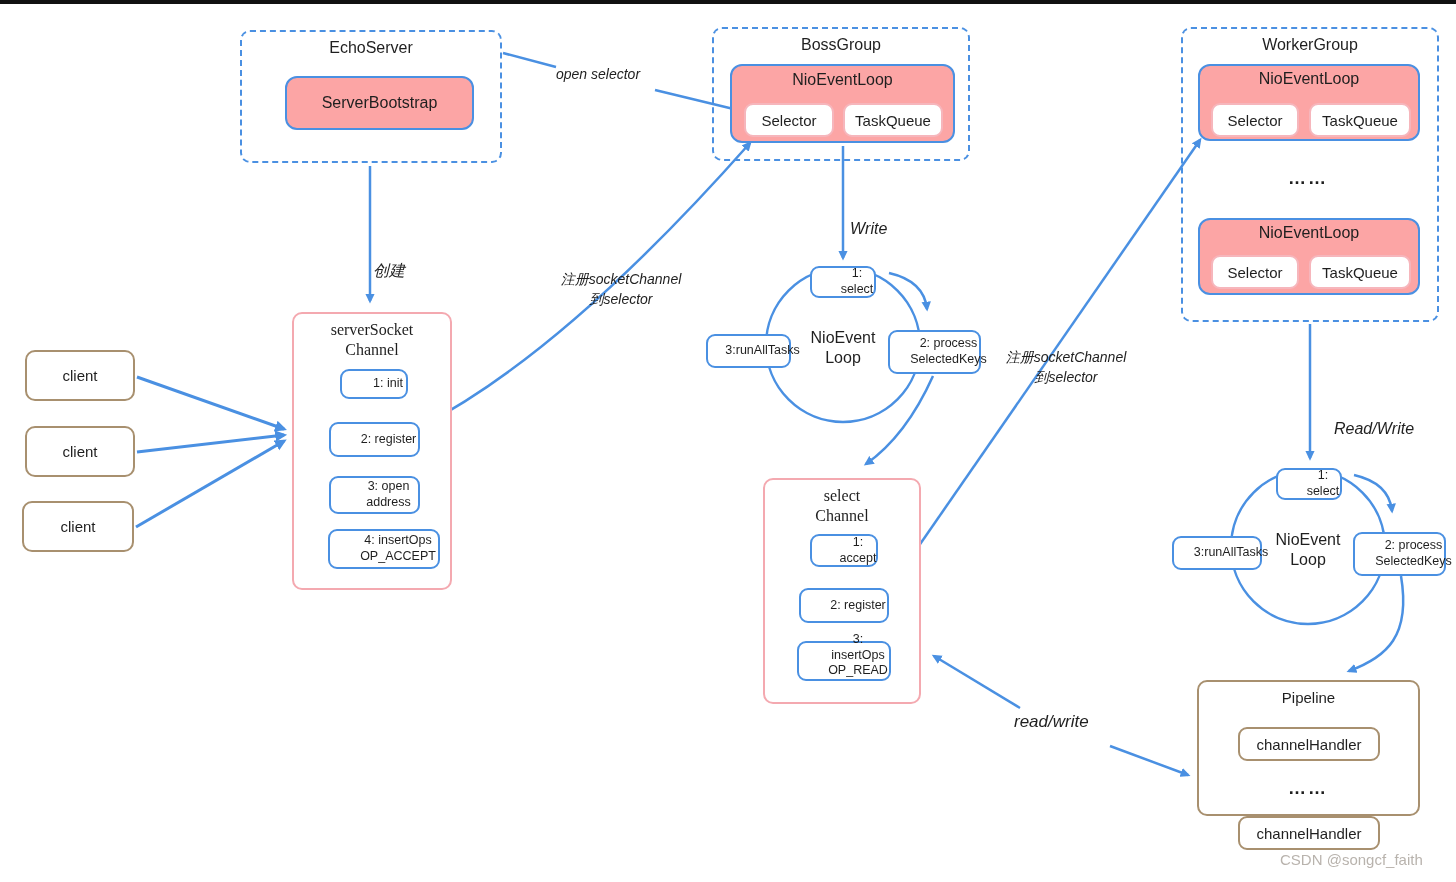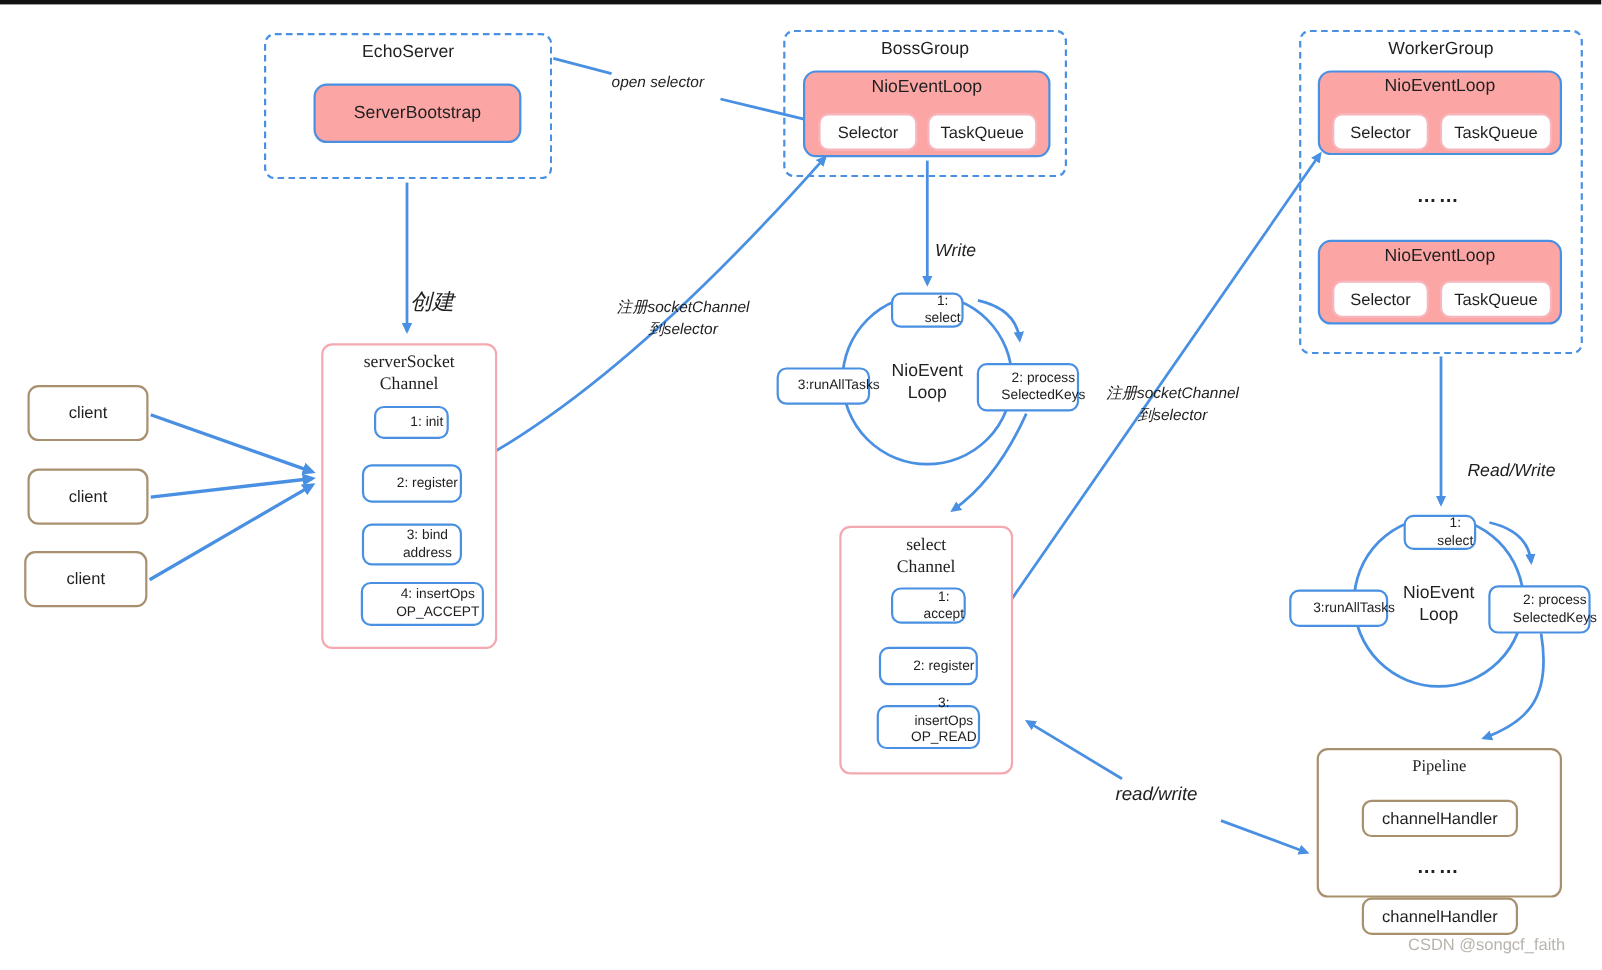--- a/index.html
+++ b/index.html
@@ -130,21 +130,21 @@
     <div class="boxtitle pre" style="top:6px;line-height:1.25;">serverSocket
 Channel</div>
   </div>
   <div class="abs step" style="left:340px;top:369px;width:68px;height:30px;">
     <span class="pre">1: init</span>
   </div>
   <div class="abs step" style="left:329px;top:422px;width:91px;height:35px;">
     <span class="pre">2: register</span>
   </div>
   <div class="abs step" style="left:329px;top:476px;width:91px;height:38px;">
-    <span class="pre">3: bind
+    <span class="pre">3: open
 address</span>
   </div>
   <div class="abs step" style="left:328px;top:529px;width:112px;height:40px;">
     <span class="pre">4: insertOps
 OP_ACCEPT</span>
   </div>
 
   <div class="abs cycle-center pre" style="left:783px;top:328px;width:120px;">NioEvent
 Loop</div>
   <div class="abs step" style="left:810px;top:266px;width:66px;height:32px;">
@@ -179,33 +179,33 @@
     <span>1: select</span>
   </div>
   <div class="abs step" style="left:1172px;top:536px;width:90px;height:34px;">
     <span>3:runAllTasks</span>
   </div>
   <div class="abs step" style="left:1353px;top:532px;width:93px;height:44px;">
     <span class="pre">2: process
 SelectedKeys</span>
   </div>
 
-  <div class="abs brownbox" style="left:1197px;top:680px;width:223px;height:136px;background:#fff;font-family:Liberation Serif, serif;">
+  <div class="abs brownbox" style="left:1197px;top:680px;width:223px;height:136px;background:#fff;">
     <div class="boxtitle" style="font-size:15px;">Pipeline</div>
   </div>
   <div class="abs brownbox flexc" style="left:1238px;top:727px;width:142px;height:34px;font-size:15px;border-radius:9px;">
     <span>channelHandler</span>
   </div>
   <div class="abs ellipsis" style="left:1248px;top:778px;width:120px;">……</div>
   <div class="abs brownbox flexc" style="left:1238px;top:816px;width:142px;height:34px;font-size:15px;border-radius:9px;">
     <span>channelHandler</span>
   </div>
 
   <div class="lbl" style="left:556px;top:66px;font-size:14px;">open selector</div>
-  <div class="lbl" style="left:373px;top:261px;font-size:20px;">创建</div>
+  <div class="lbl" style="left:373px;top:261px;font-size:16px;">创建</div>
   <div class="lbl pre" style="left:550px;top:270px;width:142px;font-size:14px;text-align:center;line-height:1.4;">注册socketChannel
 到selector</div>
   <div class="lbl" style="left:850px;top:220px;font-size:16px;">Write</div>
   <div class="lbl pre" style="left:995px;top:348px;width:142px;font-size:14px;text-align:center;line-height:1.4;">注册socketChannel
 到selector</div>
   <div class="lbl" style="left:1334px;top:420px;font-size:16px;">Read/Write</div>
   <div class="lbl" style="left:1014px;top:712px;font-size:17px;">read/write</div>
 
   <div id="watermark" style="left:1280px;top:851px;">CSDN @songcf_faith</div>
 </div>

